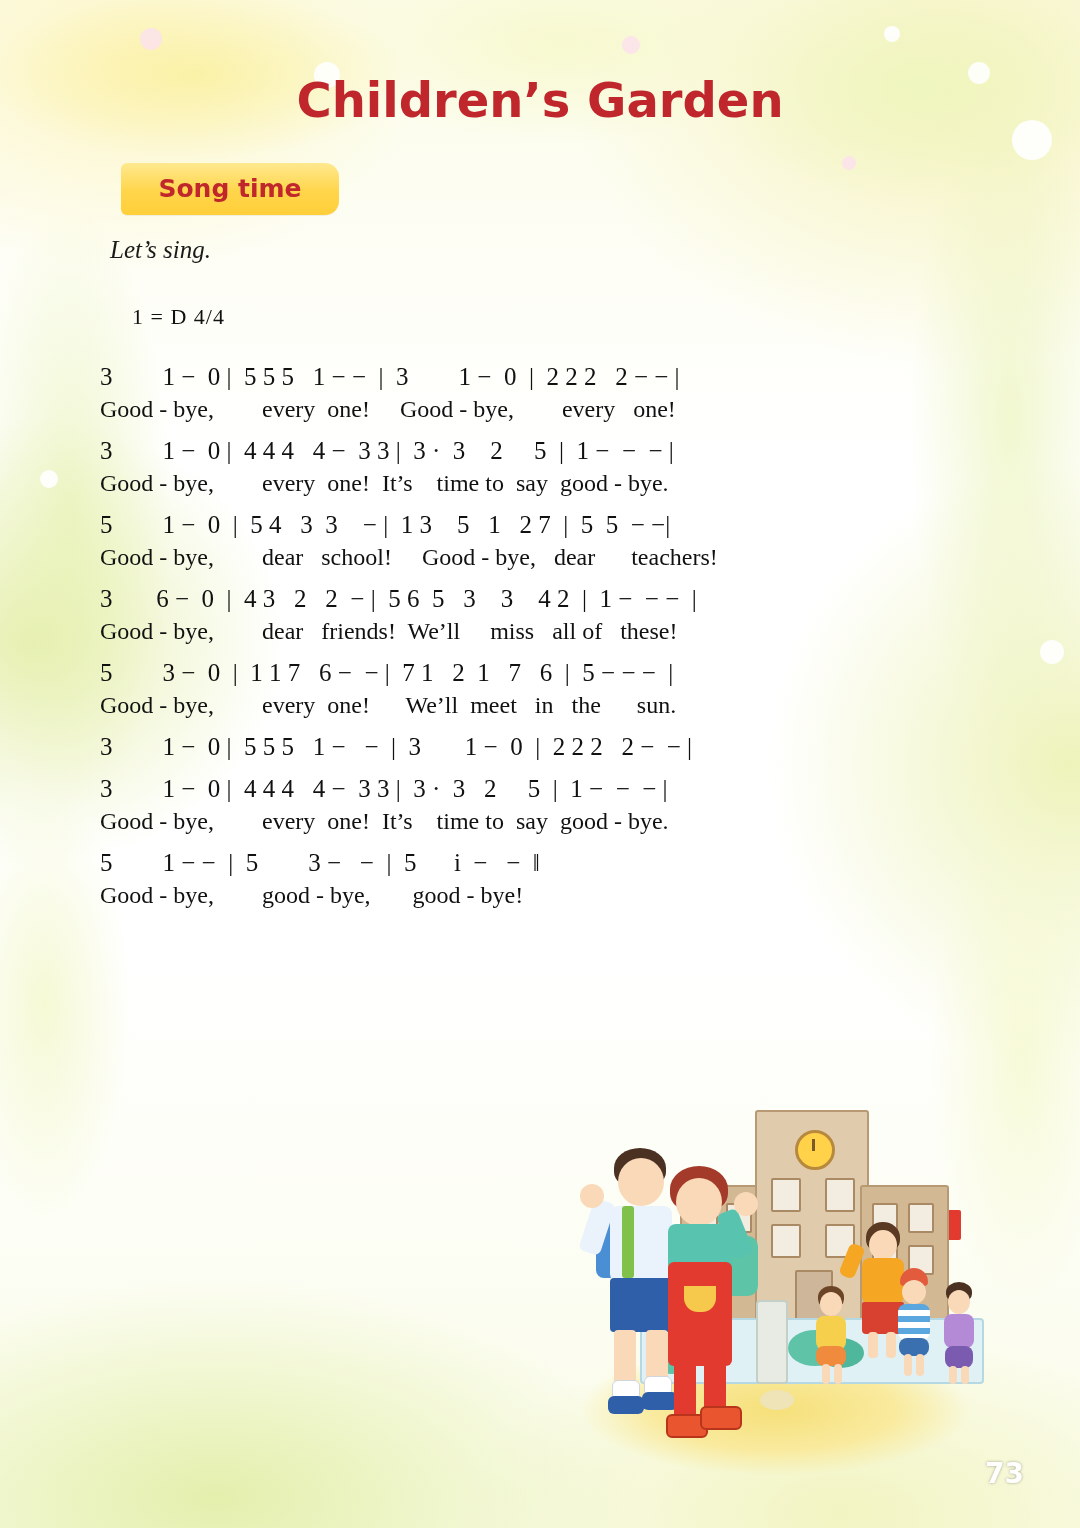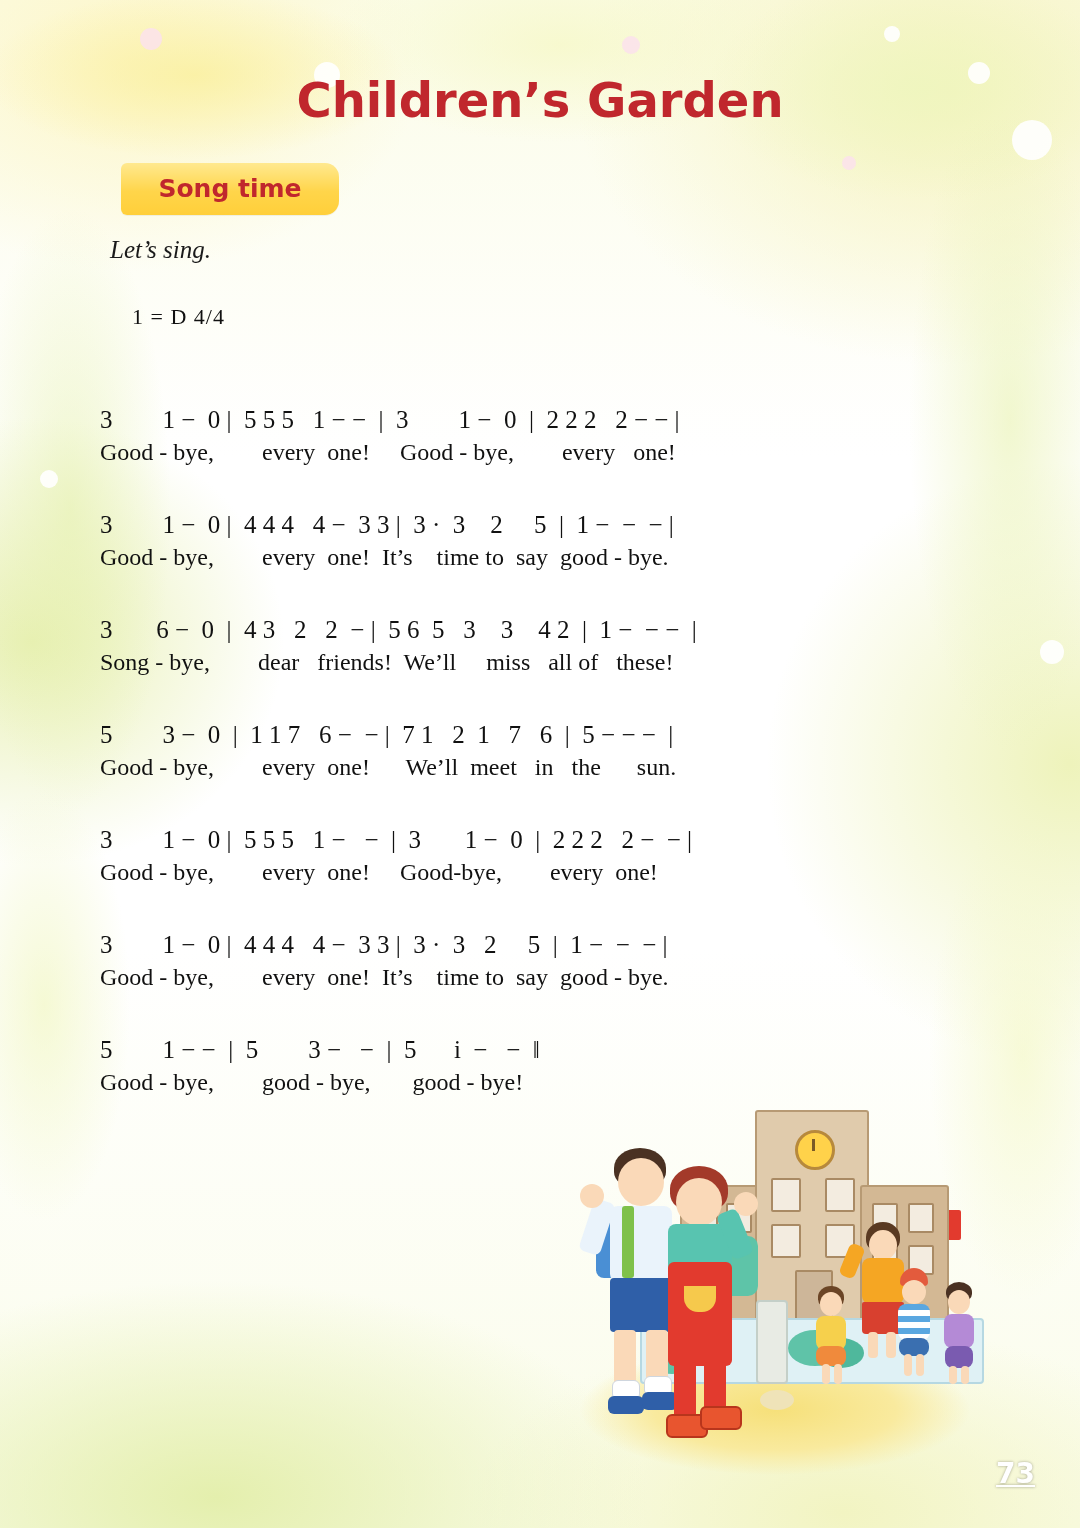--- a/index.html
+++ b/index.html
@@ -139,39 +139,37 @@
     margin-bottom: 12px;
     white-space: nowrap;
     font-family: "Liberation Serif", serif;
   }
   .notes {
     font-size: 25px;
     color: #111;
     letter-spacing: 0px;
     line-height: 30px;
     white-space: pre;
-    margin-top: 43px;
   }
   .lyrics {
     font-size: 24px;
     color: #111;
     line-height: 30px;
     white-space: pre;
     margin-top: 2px;
   }
   .page-num {
     position: absolute;
-    right: 45px;
+    right: 56px;
     bottom: 38px;
     font-family: "DejaVu Sans", sans-serif;
     font-weight: bold;
     font-size: 28px;
     color: #ffffff;
     text-shadow: 0 0 3px rgba(0,0,0,.35);
-    text-decoration: underline;
   }
 
   
   .illus {
     position: absolute;
     left: 560px;
     top: 1090px;
     width: 420px;
     height: 380px;
   }
@@ -272,37 +270,40 @@
     <div class="sysrow">
       <div class="notes">3        1 −  0 |  5 5 5   1 − −  |  3        1 −  0  |  2 2 2   2 − − |</div>
       <div class="lyrics">Good - bye,        every  one!     Good - bye,        every   one!</div>
     </div>
 
     <div class="sysrow">
       <div class="notes">3        1 −  0 |  4 4 4   4 −  3 3 |  3 ·  3    2     5  |  1 −  −  − |</div>
       <div class="lyrics">Good - bye,        every  one!  It’s    time to  say  good - bye.</div>
     </div>
 
+    <div class="sysrow">
+      <div class="notes">5        1 −  0  |  5 4   3  3    − |  1 3    5   1   2 7  |  5  5  − −|</div>
+      <div class="lyrics">Good - bye,        dear   school!     Good - bye,   dear      teachers!</div>
+    </div>
 
     <div class="sysrow">
       <div class="notes">3       6 −  0  |  4 3   2   2  − |  5 6  5   3    3    4 2  |  1 −  − −  |</div>
-      <div class="lyrics">Song - bye,        dear   friends!  We’ll     miss   all of   these!</div>
+      <div class="lyrics">Good - bye,        dear   friends!  We’ll     miss   all of   these!</div>
     </div>
 
     <div class="sysrow">
       <div class="notes">5        3 −  0  |  1 1 7   6 −  − |  7 1   2  1   7   6  |  5 − − −  |</div>
       <div class="lyrics">Good - bye,        every  one!      We’ll  meet   in   the      sun.</div>
     </div>
 
     <div class="sysrow">
     </div>
 
     <div class="sysrow">
       <div class="notes">3        1 −  0 |  5 5 5   1 −   −  |  3       1 −  0  |  2 2 2   2 −  − |</div>
-      <div class="lyrics">Good - bye,        every  one!     Good-bye,        every  one!</div>
     </div>
 
     <div class="sysrow">
       <div class="notes">3        1 −  0 |  4 4 4   4 −  3 3 |  3 ·  3   2     5  |  1 −  −  − |</div>
       <div class="lyrics">Good - bye,        every  one!  It’s    time to  say  good - bye.</div>
     </div>
 
     <div class="sysrow">
       <div class="notes">5        1 − −  |  5        3 −   −  |  5      i  −   −  ‖</div>
       <div class="lyrics">Good - bye,        good - bye,       good - bye!</div>

